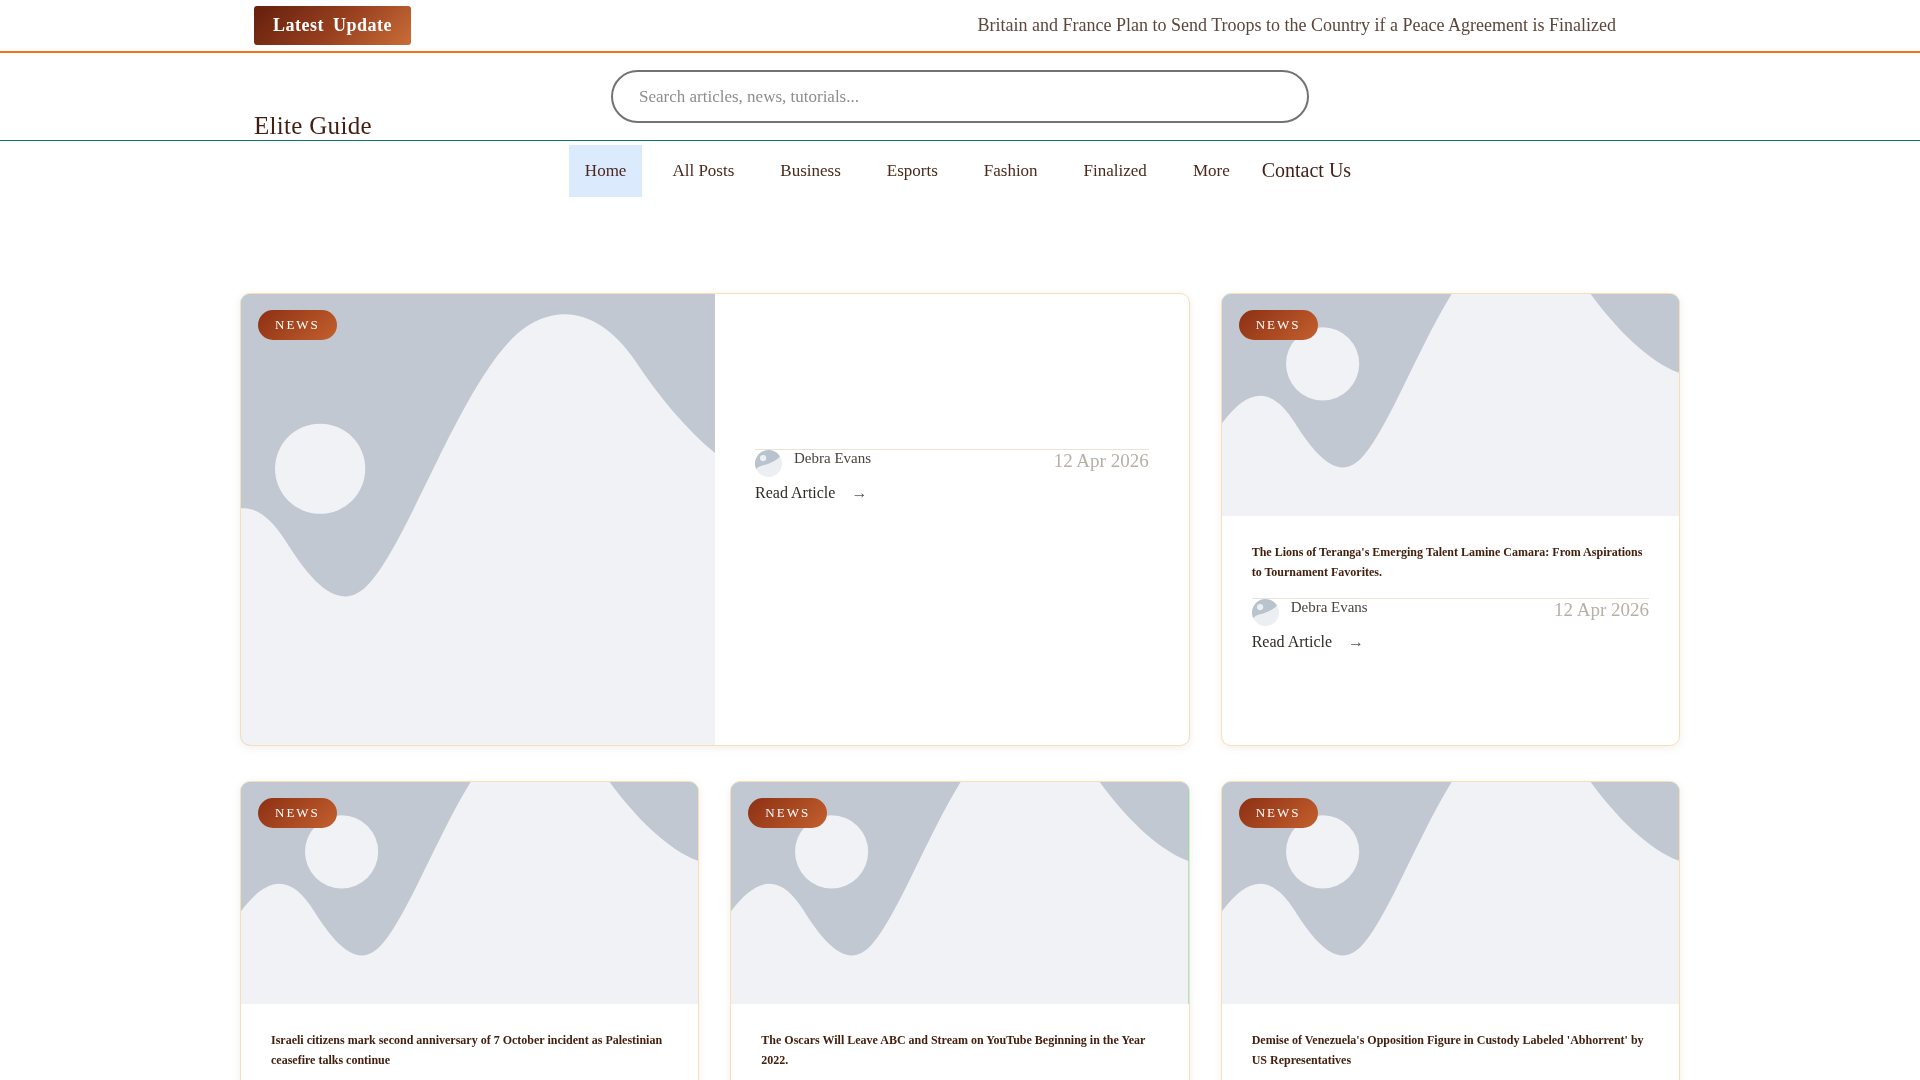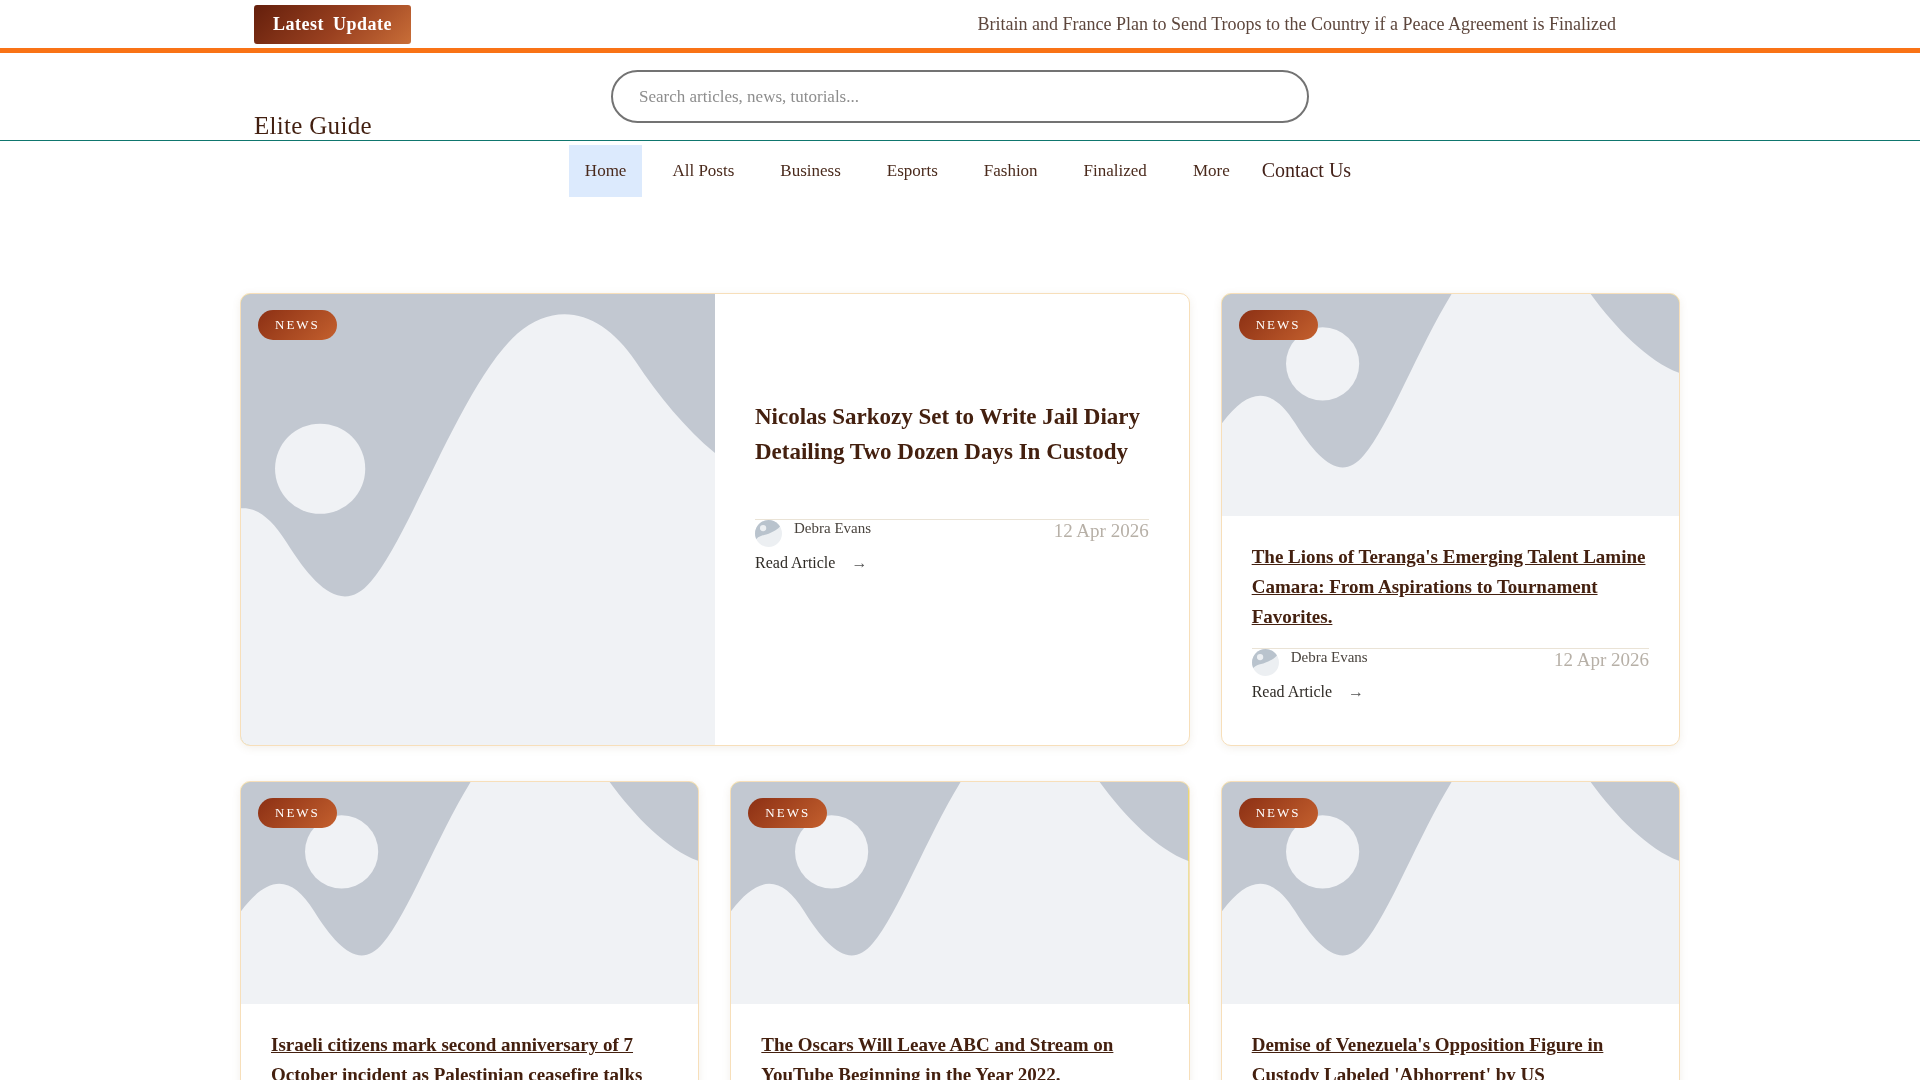--- a/index.html
+++ b/index.html
@@ -5,21 +5,21 @@
   * { box-sizing: border-box; margin: 0; padding: 0; }
   html, body { width: 1920px; height: 1080px; overflow: hidden; }
   body {
     background: #ffffff;
     font-family: "Liberation Serif", "DejaVu Serif", serif;
     color: #46230f;
   }
   .inner { width: 1440px; margin: 0 auto; }
 
   
-  .topbar { height: 53px; border-bottom: 5px solid #f97316; background: #fff; }
+  .topbar { height: 53px; border-bottom: 2px solid #f97316; background: #fff; }
   .topbar .inner {
     height: 100%; display: flex; align-items: center;
     justify-content: space-between; padding: 0 64px 0 14px;
   }
   .latest-badge {
     display: inline-block; padding: 9px 19px; border-radius: 3px;
     background: linear-gradient(135deg, #641f0c 0%, #9a4120 55%, #c96e38 100%);
     color: #fff; font-weight: 700; font-size: 18px; letter-spacing: 0.5px;
     word-spacing: 4px; cursor: default;
   }
@@ -57,38 +57,38 @@
     width: 1440px; margin: 0 auto; display: grid;
     grid-template-columns: repeat(3, 1fr); gap: 35px 31px;
   }
   .card {
     border: 1px solid #f7dfba; border-radius: 10px; background: #fff;
     box-shadow: 0 2px 8px rgba(130, 95, 45, 0.10); overflow: hidden; position: relative;
   }
   .card.featured { grid-column: span 2; display: flex; height: 453px; }
   .card.secondary { height: 453px; }
 
-  .card-img { position: relative; background: #fde047; overflow: hidden; font-family: Liberation Serif, serif; }
+  .card-img { position: relative; background: #5eead4; overflow: hidden; font-family: Liberation Serif, serif; }
   .card-img.side { width: 474px; flex: none; height: 100%; }
   .card-img.top { height: 222px; width: 100%; }
   .card-img svg.ph { position: absolute; inset: 0; width: 100%; height: 100%; display: block; }
 
   .news-badge {
     position: absolute; top: 16px; left: 17px; display: inline-block;
     padding: 7px 17px; border-radius: 999px; color: #fff; font-size: 13px;
     letter-spacing: 2px; cursor: pointer;
     background: linear-gradient(135deg, #8c3014 0%, #c4602e 100%);
   }
 
   .card-body { padding: 26px 30px; }
   .card.featured .card-body { padding: 105px 40px 0 40px; flex: 1; }
 
   .title { color: #44200f; font-weight: 700; cursor: pointer; }
   .title.lg { font-size: 23px; line-height: 35px; }
-  .title.md { font-size: 19px; line-height: 30px; text-decoration: underline; }
+  .title.md { font-size: 12px; line-height: 20px; }
 
   .card-divider { border: none; border-top: 1px solid #eae3d6; margin: 0; }
   .card.featured .card-divider { margin-top: 50px; }
   .card.secondary .card-divider, .card.small .card-divider { margin-top: 16px; }
 
   .meta-row { display: flex; }
   .avatar {
     width: 27px; height: 27px; border-radius: 50%; overflow: hidden; flex: none;
     display: inline-block;
   }
@@ -140,21 +140,20 @@
     <article class="card featured">
       <div class="card-img side">
         <svg class="ph" viewBox="0 0 100 80" preserveAspectRatio="xMidYMid slice" aria-hidden="true">
           <rect width="100" height="80" fill="#c2c8d1"></rect>
           <circle cx="22" cy="31" r="8" fill="#f0f2f5"></circle>
           <path d="M0 44 C6 36 11 36 16 44 C21 52 26 57 31 51 C38 43 47 16 57 7 C64 1 72 3 78 12 C84 21 92 30 100 33 L100 80 L0 80 Z" fill="#f0f2f5"></path>
         </svg>
         <span class="news-badge">NEWS</span>
       </div>
       <div class="card-body">
-        <h2 class="title lg">Nicolas Sarkozy Set to Write Jail Diary Detailing Two Dozen Days In Custody</h2>
         <hr class="card-divider">
         <div class="meta-row">
           <span class="avatar">
             <svg viewBox="0 0 30 30" aria-hidden="true">
               <rect width="30" height="30" fill="#eceff2"></rect>
               <path d="M0 0 H30 C30 8 24 11 18 14 C10 18 5 16 0 23 Z" fill="#b9c3cd"></path>
               <circle cx="9" cy="9" r="3.5" fill="#eceff2"></circle>
             </svg>
           </span>
           <span class="author-name">Debra Evans</span>

